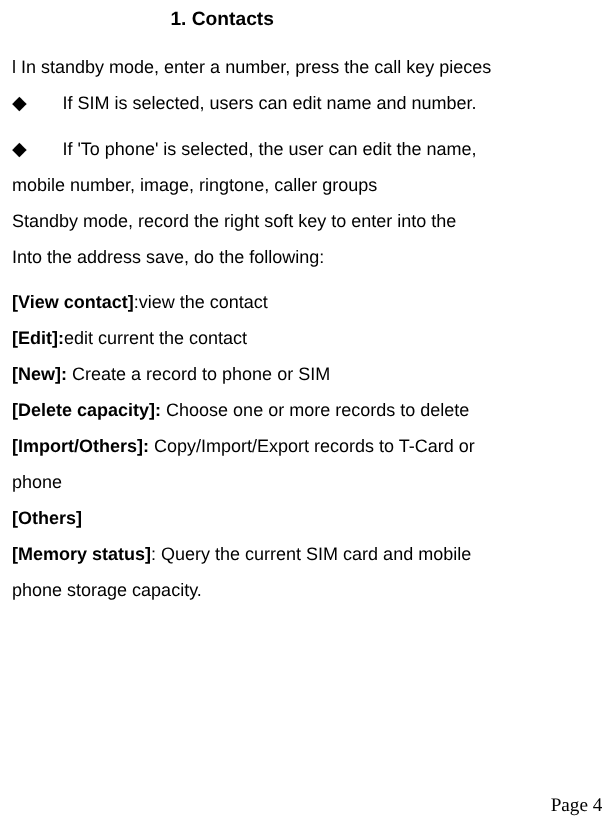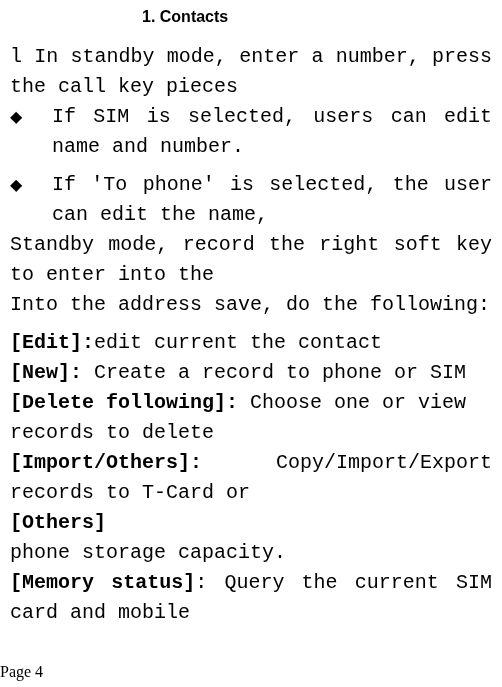--- a/index.html
+++ b/index.html
@@ -16,22 +16,22 @@
     position: relative;
   }
   .heading {
     font-family: Arial, Helvetica, sans-serif;
     font-weight: bold;
     font-size: 16px;
     text-indent: 132px;
     margin-bottom: 16px;
   }
   .line {
-    font-family: Liberation Mono, monospace;
-    font-size: 20px;
+    font-family: Liberation Sans, sans-serif;
+    font-size: 15px;
     line-height: 30px;
   }
   .flow {
     text-align: justify;
   }
   .bullet-row {
     display: flex;
   }
   .bullet {
     width: 42px;
@@ -44,21 +44,21 @@
     text-align: justify;
   }
   .spacer {
     height: 8px;
   }
   .page-number {
     position: absolute;
     bottom: 6px;
     left: 0;
     width: 100%;
-    text-align: left;
+    text-align: right;
     font-family: "Times New Roman", Times, serif;
     font-size: 16px;
   }
   .b { font-weight: bold; }
 </style>
 </head>
 <body>
 <div class="page">
 
 <div class="heading">1.    Contacts</div>
@@ -69,41 +69,46 @@
   <div class="bullet">◆</div>
   <div class="line bullet-body">If   SIM is selected, users can edit name and number.</div>
 </div>
 
 <div class="spacer"></div>
 
 <div class="bullet-row">
   <div class="bullet">◆</div>
   <div class="line bullet-body">If 'To phone' is selected, the user can edit the name,</div>
 </div>
+<div class="line">mobile number, image, ringtone, caller groups</div>
 
 <div class="line flow">Standby mode, record the right soft key to enter into the</div>
 <div class="line">Into the address save, do the following:</div>
 
 <div class="spacer"></div>
 
 <div class="line">
+  <span class="b">[View contact]</span><span>:view the contact</span>
+</div>
+<div class="line">
   <span class="b">[Edit]:</span><span>edit current the contact</span>
 </div>
 <div class="line">
   <span class="b">[New]: </span><span>Create a record to phone or SIM</span>
 </div>
 <div class="line">
-  <span class="b">[Delete following]: </span><span>Choose one or view records to delete</span>
+  <span class="b">[Delete capacity]: </span><span>Choose one or more records to delete</span>
 </div>
 <div class="line flow">
   <span class="b">[Import/Others]: </span><span>Copy/Import/Export records to T-Card or</span>
 </div>
+<div class="line">phone</div>
 <div class="line">
   <span class="b">[Others]</span>
 </div>
-<div class="line">phone storage capacity.</div>
 <div class="line flow">
   <span class="b">[Memory status]</span><span>: Query the current SIM card and mobile</span>
 </div>
+<div class="line">phone storage capacity.</div>
 
 <div class="page-number">Page 4</div>
 
 </div>
 
 </body></html>

